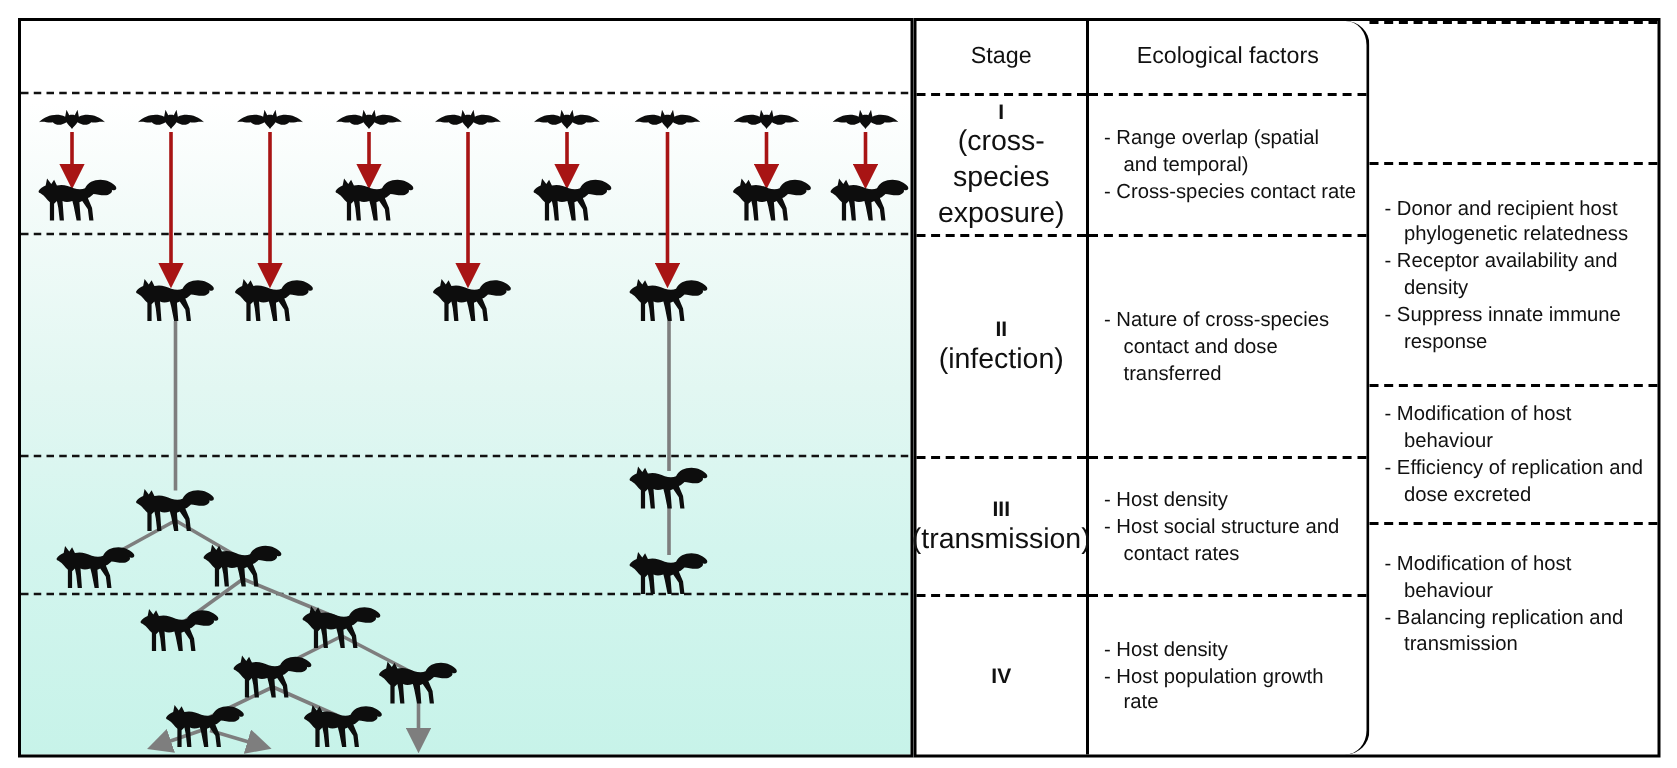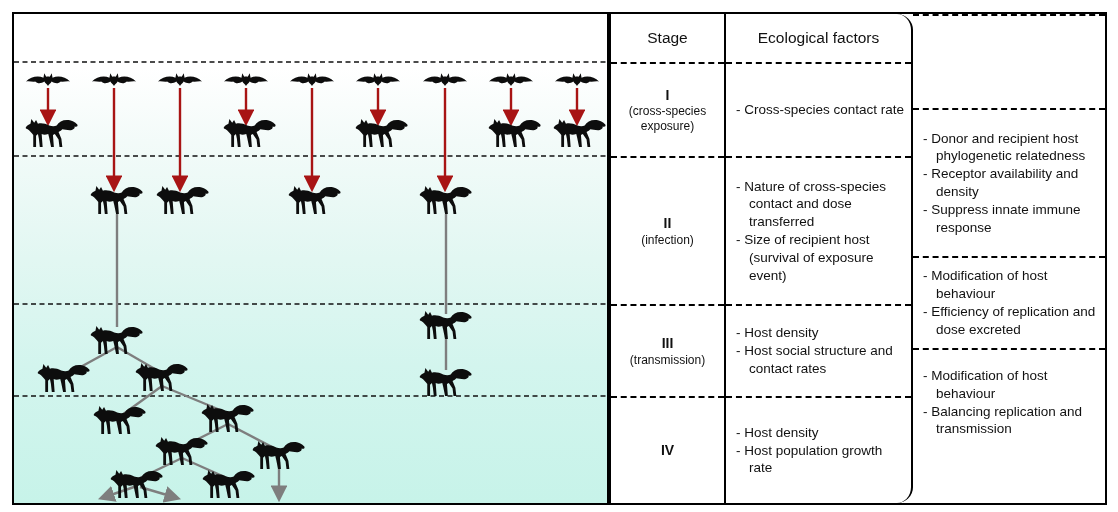--- a/index.html
+++ b/index.html
@@ -23,21 +23,21 @@
   .col-eco{width:187px;border-right:2px solid #000;border-radius:16px;}
   .col-viral{flex:1;}
   .hcell{box-sizing:border-box;height:48px;display:flex;align-items:center;
          justify-content:center;text-align:center;font-size:15.5px;
          line-height:1.2;padding:2px 6px;}
   .cell{box-sizing:border-box;border-top:2px dashed #000;
         display:flex;flex-direction:column;justify-content:center;}
   .r1{height:94px;} .r2{height:148px;} .r3{height:92px;} .r4{height:107px;}
   .stage-cell{align-items:center;text-align:center;padding:2px 4px;}
   .stage-cell .num{font-weight:bold;font-size:14px;line-height:1.3;}
-  .stage-cell .lbl{font-size:12px;line-height:1.25;}
+  .stage-cell .lbl{font-size:19px;line-height:1.25;}
   .list-cell{padding:6px 6px 6px 10px;}
   .bullet{font-size:13.5px;line-height:1.32;padding-left:13px;text-indent:-13px;}
 </style>
 </head>
 <body>
 
 <div class="canvas">
 
   <div class="panel">
     <svg id="diagram-svg" viewBox="0 0 593 489" preserveAspectRatio="none">
@@ -131,25 +131,25 @@
         <div class="lbl">(transmission)</div>
       </div>
       <div class="cell stage-cell r4">
         <div class="num">IV</div>
       </div>
     </div>
 
     <div class="col col-eco">
       <div class="hcell">Ecological factors</div>
       <div class="cell list-cell r1">
+          <div class="bullet">- Range overlap (spatial and temporal)</div>
           <div class="bullet">- Cross-species contact rate</div>
         </div>
       <div class="cell list-cell r2">
           <div class="bullet">- Nature of cross-species contact and dose transferred</div>
-          <div class="bullet">- Size of recipient host (survival of exposure event)</div>
         </div>
       <div class="cell list-cell r3">
           <div class="bullet">- Host density</div>
           <div class="bullet">- Host social structure and contact rates</div>
         </div>
       <div class="cell list-cell r4">
           <div class="bullet">- Host density</div>
           <div class="bullet">- Host population growth rate</div>
         </div>
     </div>

